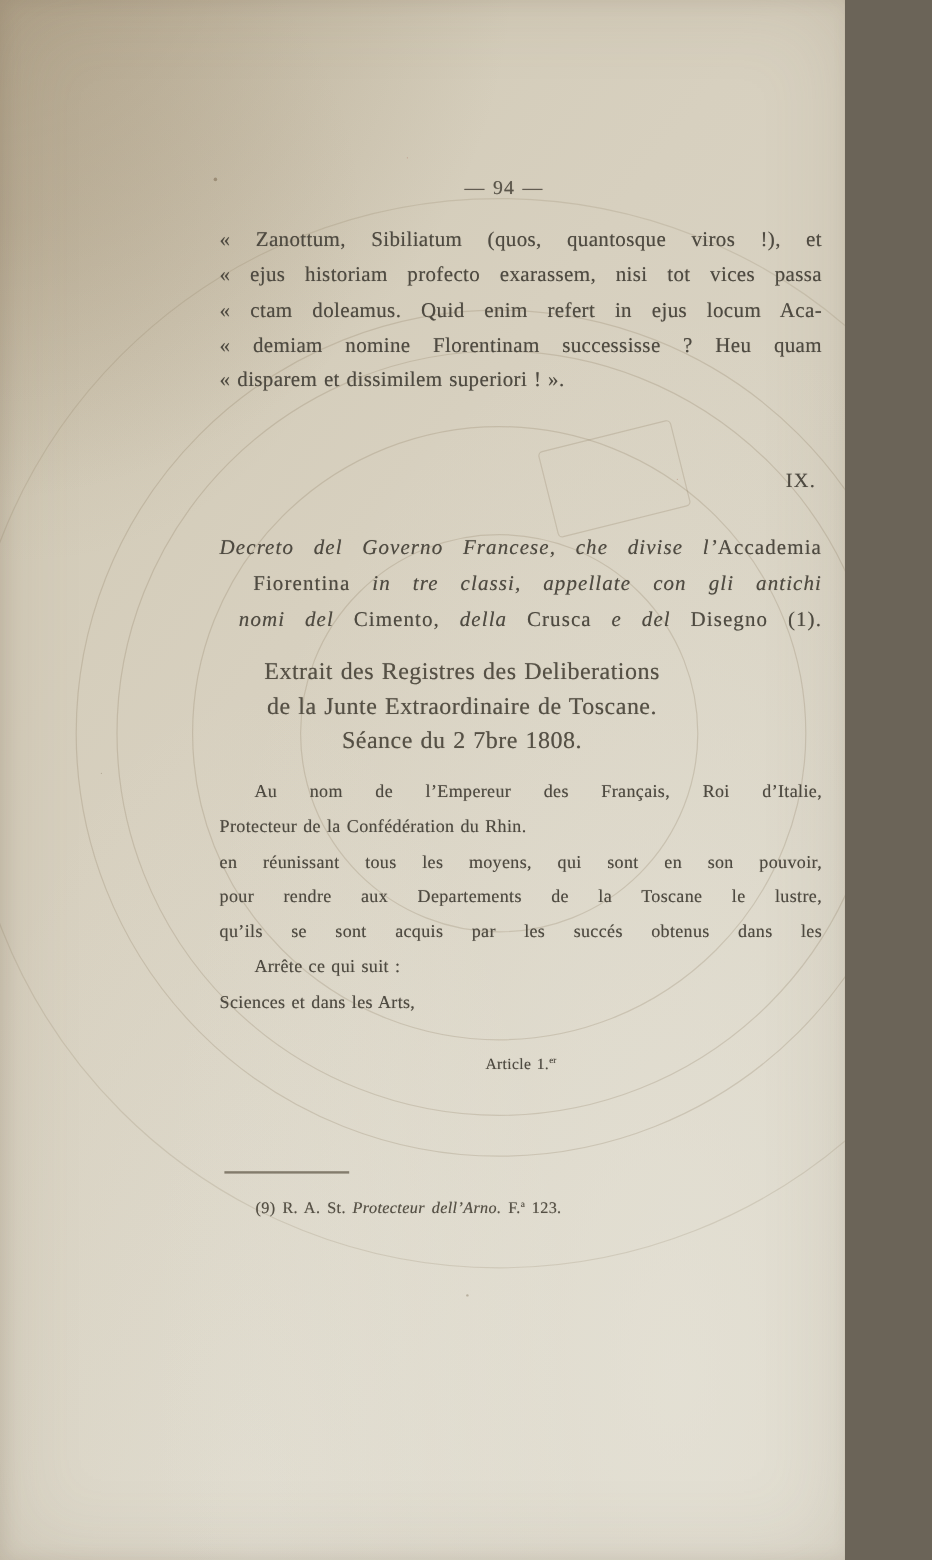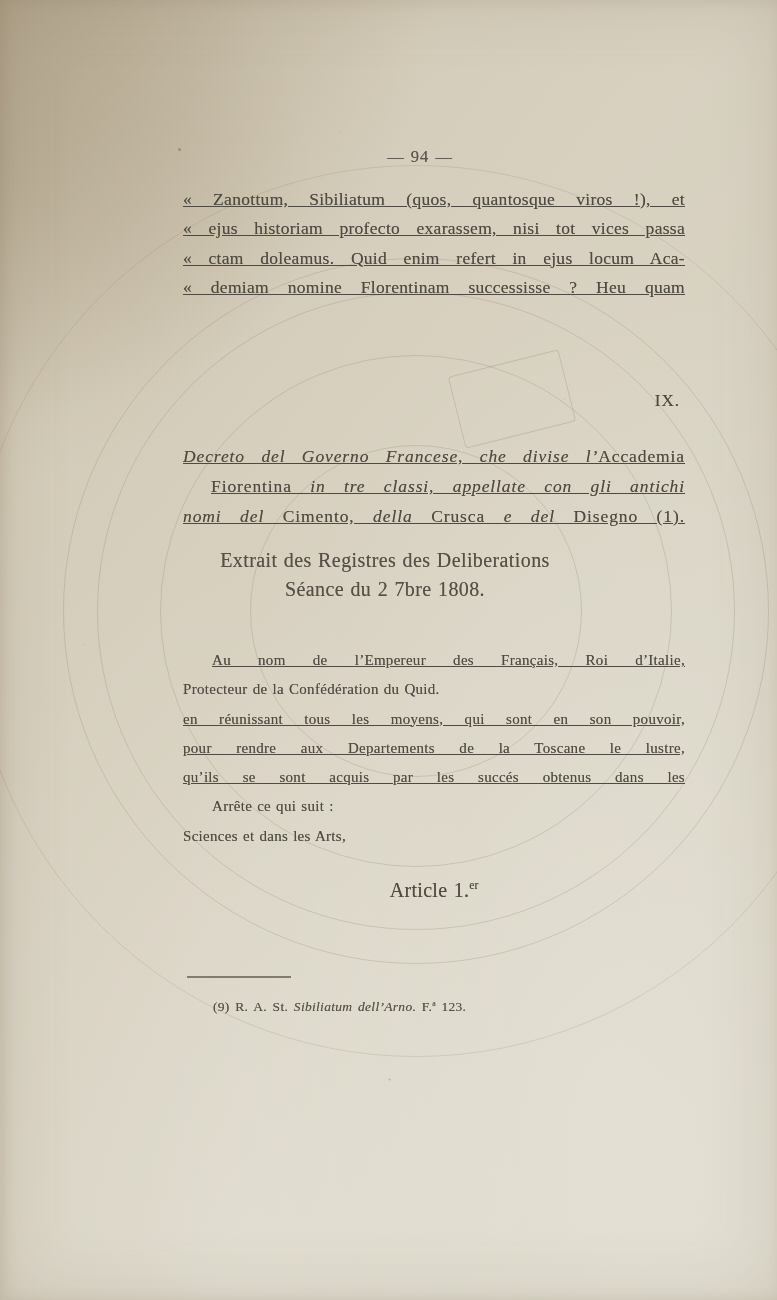--- a/index.html
+++ b/index.html
@@ -1,20 +1,20 @@
 <!DOCTYPE html>
 <html><head>
 <meta charset="utf-8">
 <style>
   html, body { margin: 0; padding: 0; }
   body { background: #6b6458; }
 
   .page {
     position: relative;
-    width: 777px;
+    width: 704px;
     height: 1300px;
     overflow: hidden;
     font-family: "Liberation Serif", "DejaVu Serif", serif;
     color: #4e4a41;
     background-color: #d6cfbd;
     background-image:
       radial-gradient(circle at -4% -3%, rgba(140,120,92,0.45), rgba(140,120,92,0) 30%),
       radial-gradient(circle at 2% 14%, rgba(150,130,100,0.18), rgba(150,130,100,0) 22%),
       radial-gradient(ellipse at 80% 88%, rgba(234,231,221,0.55), rgba(234,231,221,0) 55%),
       radial-gradient(ellipse at 30% 100%, rgba(236,234,226,0.35), rgba(236,234,226,0) 40%),
@@ -46,45 +46,45 @@
   .speck { position: absolute; width: 3px; height: 3px; border-radius: 50%; background: rgba(110,92,66,0.45);
     box-shadow: 210px 930px 0 -0.5px rgba(110,92,66,0.35),
                 -95px 495px 0 -1px rgba(110,92,66,0.30),
                 385px 250px 0 -1px rgba(150,60,40,0.25),
                 160px -18px 0 -1px rgba(150,60,40,0.30); }
 
   
   .tx { position: absolute; letter-spacing: 0.3px; word-spacing: 1px;
         text-shadow: 0 0 0.6px rgba(78,72,62,0.55); }
   .ln { display: block; white-space: nowrap; }
-  .j  { white-space: normal; text-align: justify; text-align-last: justify; text-decoration: underline; }
+  .j  { white-space: normal; text-align: justify; text-align-last: justify; }
   .ind  { margin-left: 29px; }
   .ind2 { margin-left: 28px; }
-  .ind3 { }
+  .ind3 { margin-left: 16px; }
   .ctr { text-align: center; white-space: nowrap; }
   .it { font-style: italic; }
   sup { font-size: 0.58em; line-height: 0; letter-spacing: 0; }
 
   .pagenum { left: 170px; top: 147px; width: 500px; text-align: center;
              font-size: 16.5px; letter-spacing: 1px; color: #5a554a; }
 
   .quote { left: 183px; top: 185px; width: 502px; font-size: 17.5px; line-height: 29.3px; }
 
   .numeral { left: 160px; top: 391px; width: 520px; text-align: right;
              font-size: 17px; letter-spacing: 1px; }
 
   .decree-title { left: 183px; top: 441px; width: 502px; font-size: 17.5px;
                   line-height: 30px; letter-spacing: 0.9px; }
 
   .extract { left: 135px; top: 546px; width: 500px; font-size: 20px;
              line-height: 28.5px; letter-spacing: 0.4px; color: #555045; }
 
   .dbody { left: 183px; top: 646px; width: 502px; font-size: 15px; line-height: 29.3px; }
 
-  .article { left: 183px; top: 879px; width: 502px; text-align: center; font-size: 20px; }
+  .article { left: 183px; top: 879px; width: 502px; text-align: center; font-size: 13px; }
 
   .closing { left: 183px; top: 920px; width: 502px; font-size: 17.5px; line-height: 30px; }
 
   .fn-rule { position: absolute; left: 187px; top: 976px; width: 104px; height: 2px;
              background: rgba(100,92,76,0.75); }
 
   .footnote { left: 183px; top: 999px; width: 502px; font-size: 13.5px;
               letter-spacing: 0.3px; word-spacing: 2px; color: #555045; }
   .footnote .fn-line { margin-left: 30px; }
 </style>
@@ -101,46 +101,48 @@
   <div class="wm-cap"></div>
   <div class="speck" style="left:178px; top:148px;"></div>
 
   <div class="tx pagenum">— 94 —</div>
 
   <div class="tx quote">
     <span class="ln j">« Zanottum, Sibiliatum (quos, quantosque viros !), et</span>
     <span class="ln j">« ejus historiam profecto exarassem, nisi tot vices passa</span>
     <span class="ln j">« ctam doleamus. Quid enim refert in ejus locum Aca-</span>
     <span class="ln j">« demiam nomine Florentinam successisse ? Heu quam</span>
+    <span class="ln">« disparem et dissimilem superiori ! ».</span>
   </div>
 
   <div class="tx numeral">IX.</div>
 
   <div class="tx decree-title">
     <span class="ln j"><span class="it">Decreto del Governo Francese, che divise l’</span><span>Accademia</span></span>
     <span class="ln j ind2"><span>Fiorentina </span><span class="it">in tre classi, appellate con gli antichi</span></span>
     <span class="ln j ind3"><span class="it">nomi del </span><span>Cimento, </span><span class="it">della </span><span>Crusca </span><span class="it">e del </span><span>Disegno (1).</span></span>
   </div>
 
   <div class="tx extract">
     <span class="ln ctr">Extrait des Registres des Deliberations</span>
+    <span class="ln ctr">de la Junte Extraordinaire de Toscane.</span>
     <span class="ln ctr">Séance du 2 7bre 1808.</span>
   </div>
 
   <div class="tx dbody">
     <span class="ln j ind">Au nom de l’Empereur des Français, Roi d’Italie,</span>
-    <span class="ln">Protecteur de la Confédération du Quid.</span>
+    <span class="ln">Protecteur de la Confédération du Rhin.</span>
     <span class="ln j">en réunissant tous les moyens, qui sont en son pouvoir,</span>
     <span class="ln j">pour rendre aux Departements de la Toscane le lustre,</span>
     <span class="ln j">qu’ils se sont acquis par les succés obtenus dans les</span>
     <span class="ln ind">Arrête ce qui suit :</span>
     <span class="ln">Sciences et dans les Arts,</span>
   </div>
 
   <div class="tx article"><span>Article 1.</span><sup>er</sup></div>
 
 
   <div class="fn-rule"></div>
   <div class="tx footnote">
-    <span class="ln fn-line"><span>(9) R. A. St. </span><span class="it">Sibiliatum dell’Arno.</span><span> F.</span><sup>a</sup><span> 123.</span></span>
+    <span class="ln fn-line"><span>(9) R. A. St. </span><span class="it">Protecteur dell’Arno.</span><span> F.</span><sup>a</sup><span> 123.</span></span>
   </div>
 
 </div>
 
 </body></html>

